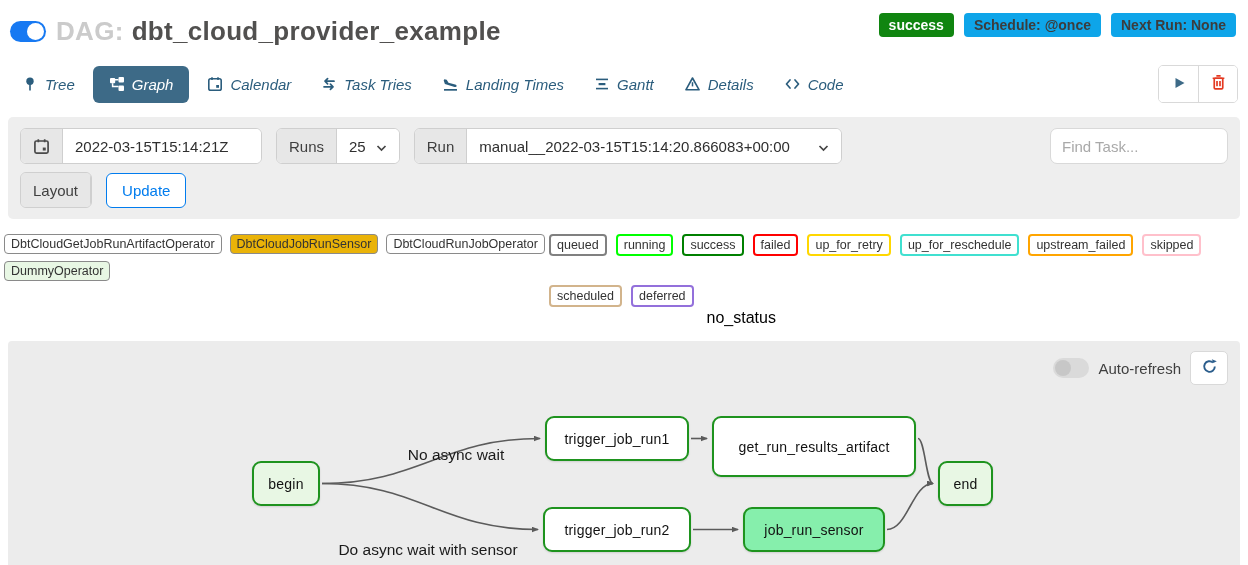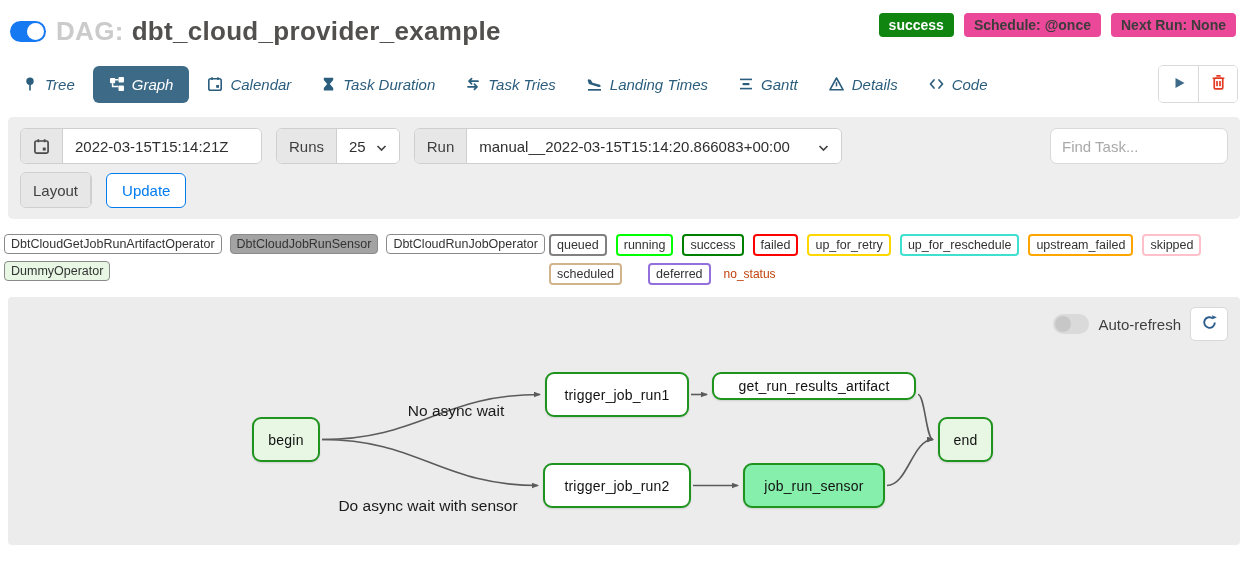--- a/index.html
+++ b/index.html
@@ -7,21 +7,21 @@
 
   
   .header { display:flex; align-items:center; padding:16px 12px 4px 10px; }
   .switch { position:relative; border-radius:20px; cursor:pointer; flex:0 0 auto; }
   .switch .knob { position:absolute; top:2px; border-radius:50%; background:#fff; }
   .dag-toggle { width:36px; height:21px; background:#1779f2; }
   .dag-toggle .knob { width:17px; height:17px; right:2px; }
   .dag-prefix { color:#cbcbcb; font-size:26px; font-weight:bold; margin-left:10px; letter-spacing:.3px; }
   .dag-title  { color:#51504f; font-size:26px; font-weight:bold; margin-left:8px; letter-spacing:.3px; }
   .header-badges { margin-left:auto; display:flex; gap:10px; align-items:flex-start; margin-top:-14px; }
-  .badge { font-size:14px; font-weight:bold; padding:4px 10px; border-radius:4px; background:#ec4899; color:#3c3c3c; white-space:nowrap; }
+  .badge { font-size:14px; font-weight:bold; padding:4px 10px; border-radius:4px; background:#0ea5e9; color:#3c3c3c; white-space:nowrap; }
   .badge.success { background:#108510; color:#fff; }
 
   
   .tabbar { display:flex; align-items:center; padding:0 10px; margin-top:14px;font-style:italic; }
   .tab { display:flex; align-items:center; gap:7px; padding:9px 12px; margin-right:6px; color:#2b5d7d; font-size:15px; cursor:pointer; border-radius:6px; white-space:nowrap; }
   .tab svg { display:block; }
   .tab.active { background:#3d6a87; color:#fff; padding:10px 16px; }
   .tab-actions { margin-left:auto; display:flex; border:1px solid #d9d9d9; border-radius:5px; overflow:hidden; background:#fff; }
   .tab-actions .abtn { width:39px; height:36px; display:flex; align-items:center; justify-content:center; background:#fff; border:none; cursor:pointer; }
   .tab-actions .abtn + .abtn { border-left:1px solid #d9d9d9; }
@@ -40,21 +40,21 @@
   .find-task::placeholder { color:#a9a9a9; }
   .update-btn { height:35px; padding:0 15px; background:#fff; border:1.5px solid #017cee; color:#017cee; font-size:15px; border-radius:6px; cursor:pointer; font-family:inherit; }
 
   
   .legend { display:flex; margin:15px 8px 0 4px; align-items:flex-start; }
   .ops { width:545px; display:flex; flex-wrap:wrap; gap:7px 8px; }
   .statuses { flex:1; display:flex; flex-wrap:wrap; gap:7px 9px; align-items:center; }
   .chip { font-size:12.5px; padding:2px 6px; border-radius:4px; white-space:nowrap; color:#333; }
   .op-chip { border:1px solid #8a8a8a; background:#fff; }
   .status-chip { border:2px solid #808080; background:#fff; }
-  .no-status { font-size:12px; color:#c2410c; padding:2px 4px; }
+  .no-status { font-size:16px; color:#000000; padding:2px 4px;margin-top:44px; }
 
   
   .graph-panel { position:relative; margin:12px 8px 0 8px; height:248px; background:#ececec; border-radius:4px; }
   .autorefresh { position:absolute; top:10px; right:12px; display:flex; align-items:center; gap:9px; z-index:5; }
   .ar-toggle { width:36px; height:20px; background:#dadada; }
   .ar-toggle .knob { width:16px; height:16px; left:2px; background:#c7c7c7; }
   .ar-label { font-size:15px; color:#3f3f3f; }
   .refresh-btn { width:38px; height:34px; background:#fff; border:1px solid #d9d9d9; border-radius:5px; display:flex; align-items:center; justify-content:center; cursor:pointer; }
   #edge-svg { position:absolute; inset:0; }
   .node { position:absolute; border:2.5px solid #1e931e; border-radius:9px; display:flex; align-items:center; justify-content:center; font-size:14px; color:#111; letter-spacing:.2px; cursor:pointer; box-shadow:0 1px 2px rgba(0,0,0,.12); }
@@ -104,28 +104,20 @@
             <rect x="1.8" y="2.8" width="12.4" height="11.4" rx="1.8"></rect>
             <line x1="5" y1="1.2" x2="5" y2="4"></line>
             <line x1="11" y1="1.2" x2="11" y2="4"></line>
             <rect x="9.2" y="9" width="2.8" height="2.8" fill="currentColor" stroke="none"></rect>
           </svg>
         </span>
         <span>Calendar</span>
       </div>
       <div class="tab">
         <span>
-          <svg width="15" height="16" viewBox="0 0 16 16">
-            <path d="M3 1.2 h10 v2.6 l-3.6 4.2 3.6 4.2 v2.6 h-10 v-2.6 l3.6-4.2 -3.6-4.2 z" fill="currentColor"></path>
-          </svg>
-        </span>
-        <span>Task Duration</span>
-      </div>
-      <div class="tab">
-        <span>
           <svg width="16" height="16" viewBox="0 0 16 16" fill="none" stroke="currentColor" stroke-width="1.7" stroke-linecap="round" stroke-linejoin="round">
             <path d="M13 5.2 H4.2 M6.6 2.6 L4 5.2 l2.6 2.6"></path>
             <path d="M3 10.8 h8.8 M9.4 8.2 l2.6 2.6 -2.6 2.6"></path>
           </svg>
         </span>
         <span>Task Tries</span>
       </div>
       <div class="tab">
         <span>
           <svg width="17" height="16" viewBox="0 0 16 16">
@@ -227,35 +219,35 @@
     <div class="igroup">
       <span class="glabel">Layout</span>
     </div>
     <button class="update-btn">Update</button>
   </div>
 </div>
 
 <div class="legend">
   <div class="ops" id="ops-host">
       <span class="chip op-chip" style="background: rgb(255, 255, 255);">DbtCloudGetJobRunArtifactOperator</span>
-      <span class="chip op-chip" style="background: #a3a3a3;">DbtCloudJobRunSensor</span>
+      <span class="chip op-chip" style="background: #eab308;">DbtCloudJobRunSensor</span>
       <span class="chip op-chip" style="background: rgb(255, 255, 255);">DbtCloudRunJobOperator</span>
       <span class="chip op-chip" style="background: rgb(232, 247, 228);">DummyOperator</span>
     </div>
   <div class="statuses" id="status-host">
       <span class="chip status-chip" style="border-color: rgb(128, 128, 128);">queued</span>
       <span class="chip status-chip" style="border-color: rgb(0, 255, 0);">running</span>
       <span class="chip status-chip" style="border-color: rgb(0, 128, 0);">success</span>
       <span class="chip status-chip" style="border-color: rgb(255, 0, 0);">failed</span>
       <span class="chip status-chip" style="border-color: rgb(255, 215, 0);">up_for_retry</span>
       <span class="chip status-chip" style="border-color: rgb(64, 224, 208);">up_for_reschedule</span>
       <span class="chip status-chip" style="border-color: rgb(255, 165, 0);">upstream_failed</span>
       <span class="chip status-chip" style="border-color: rgb(255, 192, 203);">skipped</span>
       <span class="chip status-chip" style="border-color: rgb(210, 180, 140);">scheduled</span>
-      <span class="chip status-chip" style="border-color: rgb(147, 112, 219); margin-left: 17px;">deferred</span>
+      <span class="chip status-chip" style="border-color: rgb(147, 112, 219);">deferred</span>
       <span class="no-status">no_status</span>
     </div>
 </div>
 
 <div class="graph-panel" id="graph-panel">
   <div class="autorefresh">
     <div class="switch ar-toggle">
         <div class="knob"></div>
       </div>
     <span class="ar-label">Auto-refresh</span>
@@ -279,20 +271,20 @@
         <path d="M 314 142.5 C 411.2 142.5, 432.8 188.5, 530 188.5" fill="none" stroke="#5b5b5b" stroke-width="1.6" marker-end="url(#arrow)"></path>
         <path d="M 683 97.5 C 690.2 97.5, 691.8 97.5, 699 97.5" fill="none" stroke="#5b5b5b" stroke-width="1.6" marker-end="url(#arrow)"></path>
         <path d="M 910 97.5 C 916.75 97.5, 918.25 142.5, 925 142.5" fill="none" stroke="#5b5b5b" stroke-width="1.6" marker-end="url(#arrow)"></path>
         <path d="M 685 188.5 C 705.25 188.5, 709.75 188.5, 730 188.5" fill="none" stroke="#5b5b5b" stroke-width="1.6" marker-end="url(#arrow)"></path>
         <path d="M 879 188.5 C 899.7 188.5, 904.3 142.5, 925 142.5" fill="none" stroke="#5b5b5b" stroke-width="1.6" marker-end="url(#arrow)"></path>
       </g>
   </svg>
   <div id="nodes-host">
       <div class="node" style="left: 244px; top: 120px; width: 68px; height: 45px; background: rgb(232, 247, 228);">begin</div>
       <div class="node" style="left: 537px; top: 75px; width: 144px; height: 45px; background: rgb(255, 255, 255);">trigger_job_run1</div>
-      <div class="node" style="left: 704px; top: 75px; width: 204px; height: 28px; background: rgb(255, 255, 255);">get_run_results_artifact</div>
+      <div class="node" style="left: 704px; top: 75px; width: 204px; height: 61px; background: rgb(255, 255, 255);">get_run_results_artifact</div>
       <div class="node" style="left: 535px; top: 166px; width: 148px; height: 45px; background: rgb(255, 255, 255);">trigger_job_run2</div>
       <div class="node" style="left: 735px; top: 166px; width: 142px; height: 45px; background: #86efac;">job_run_sensor</div>
       <div class="node" style="left: 930px; top: 120px; width: 55px; height: 45px; background: rgb(232, 247, 228);">end</div>
     </div>
 <div class="edge-label" style="left: 448px; top: 114px;">No async wait</div>
     <div class="edge-label" style="left: 420px; top: 209px;">Do async wait with sensor</div>
   </div>
 
 </body></html>

